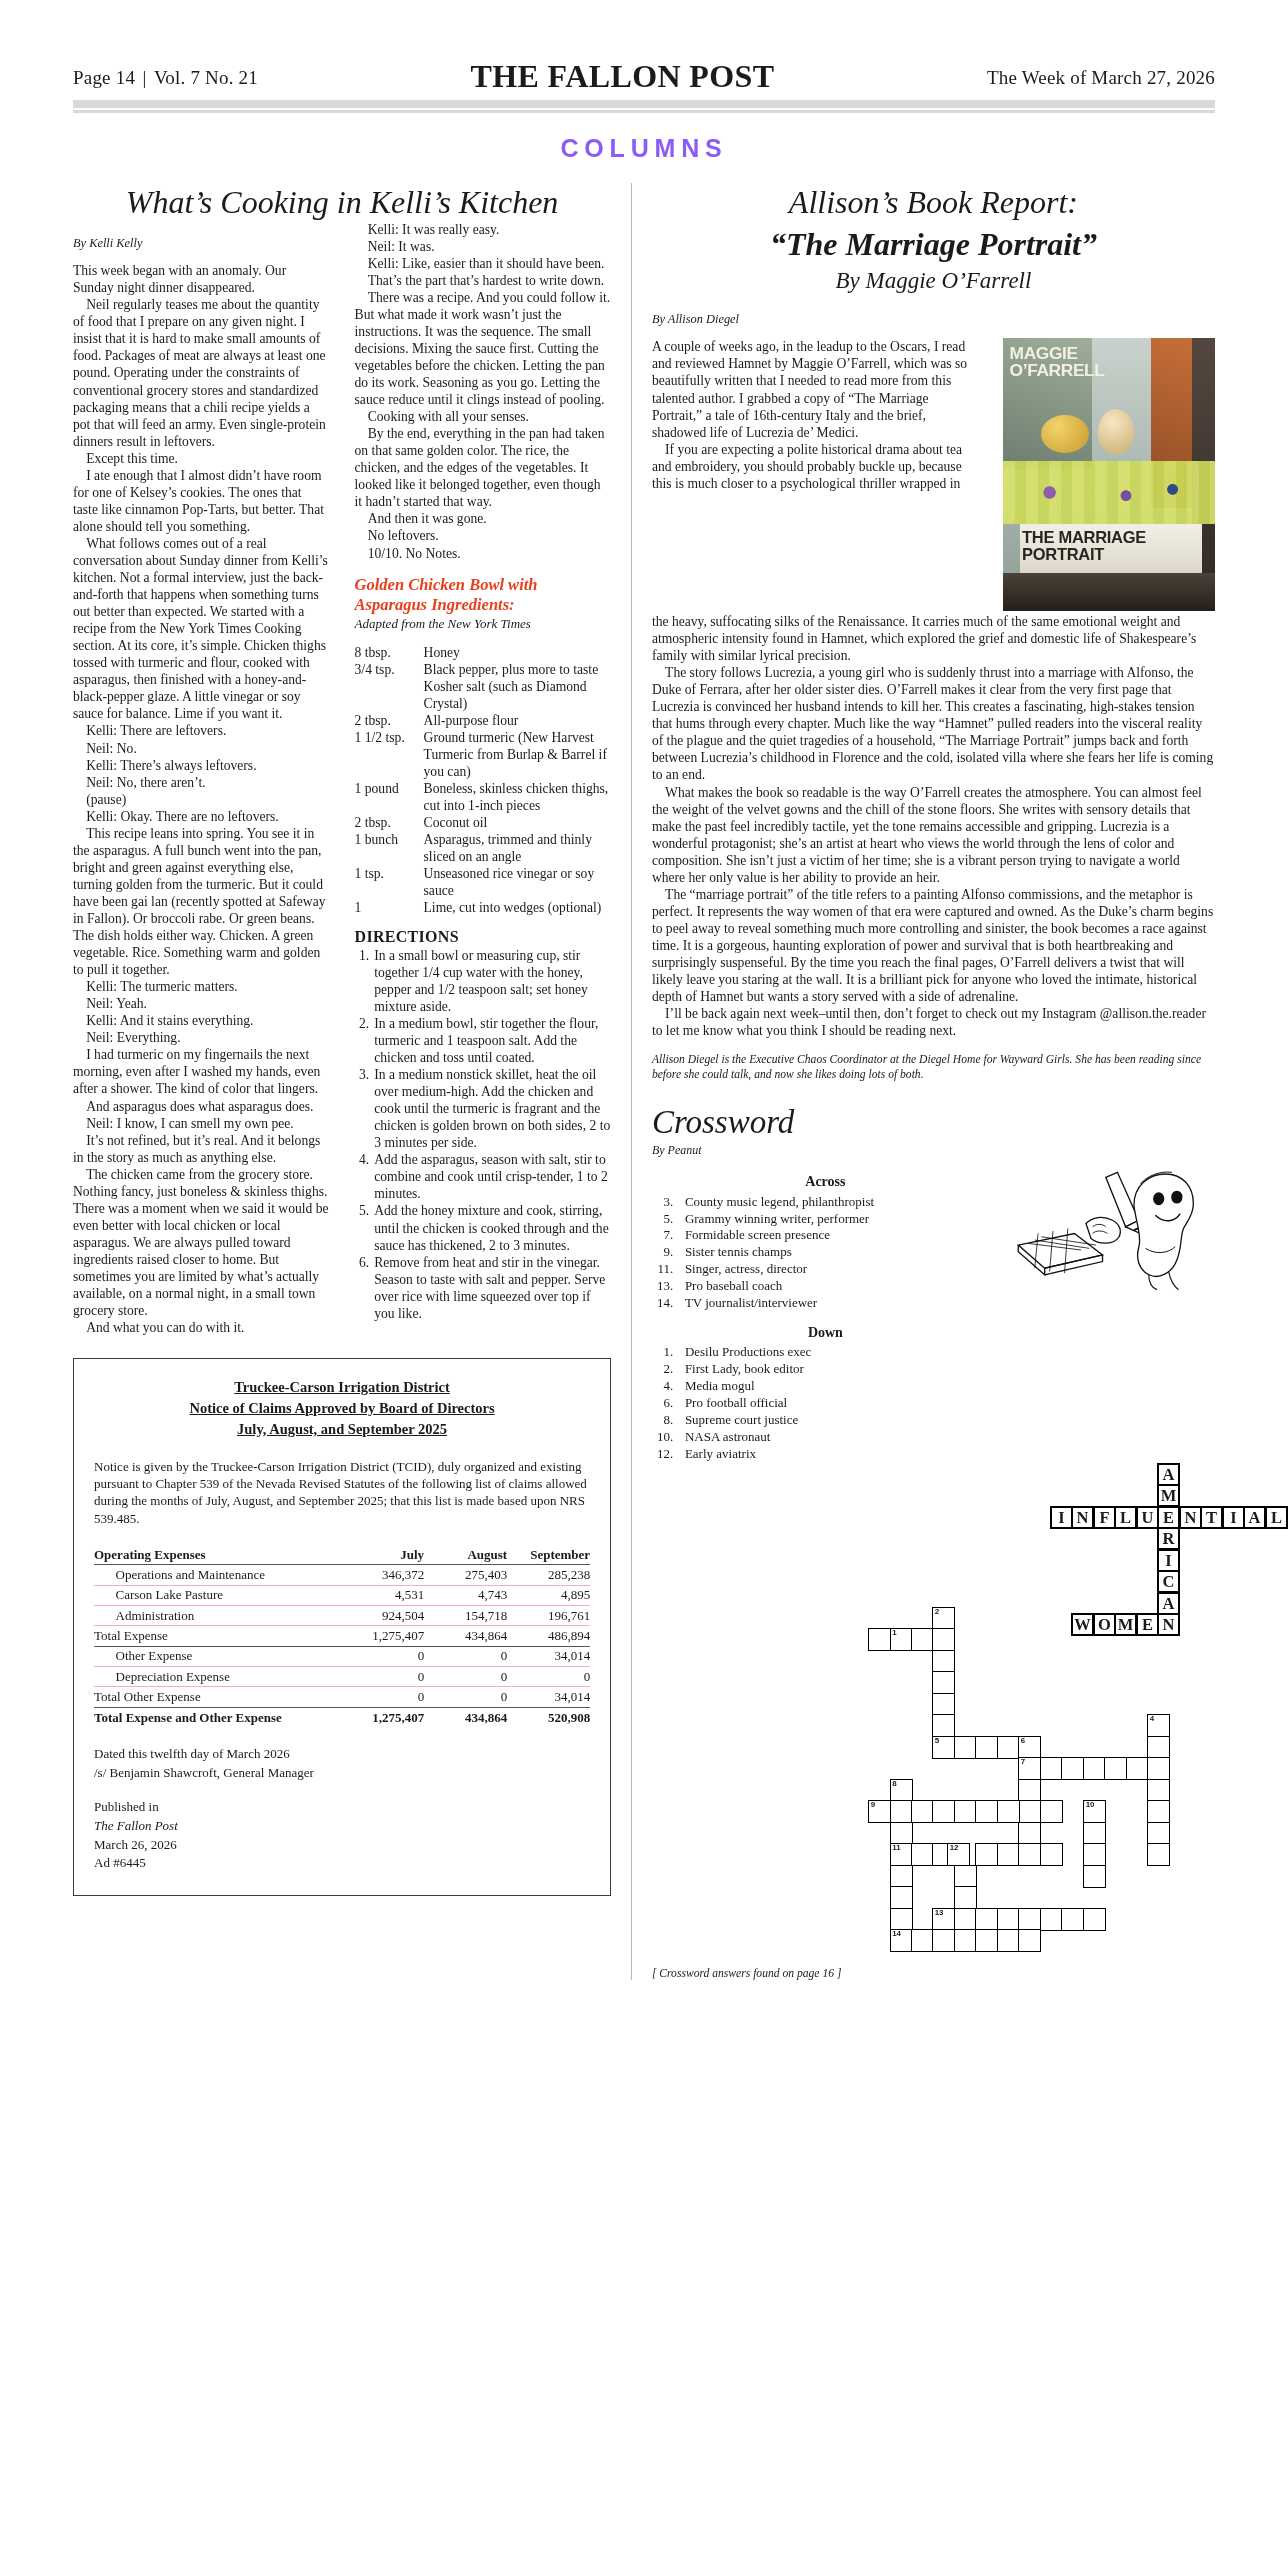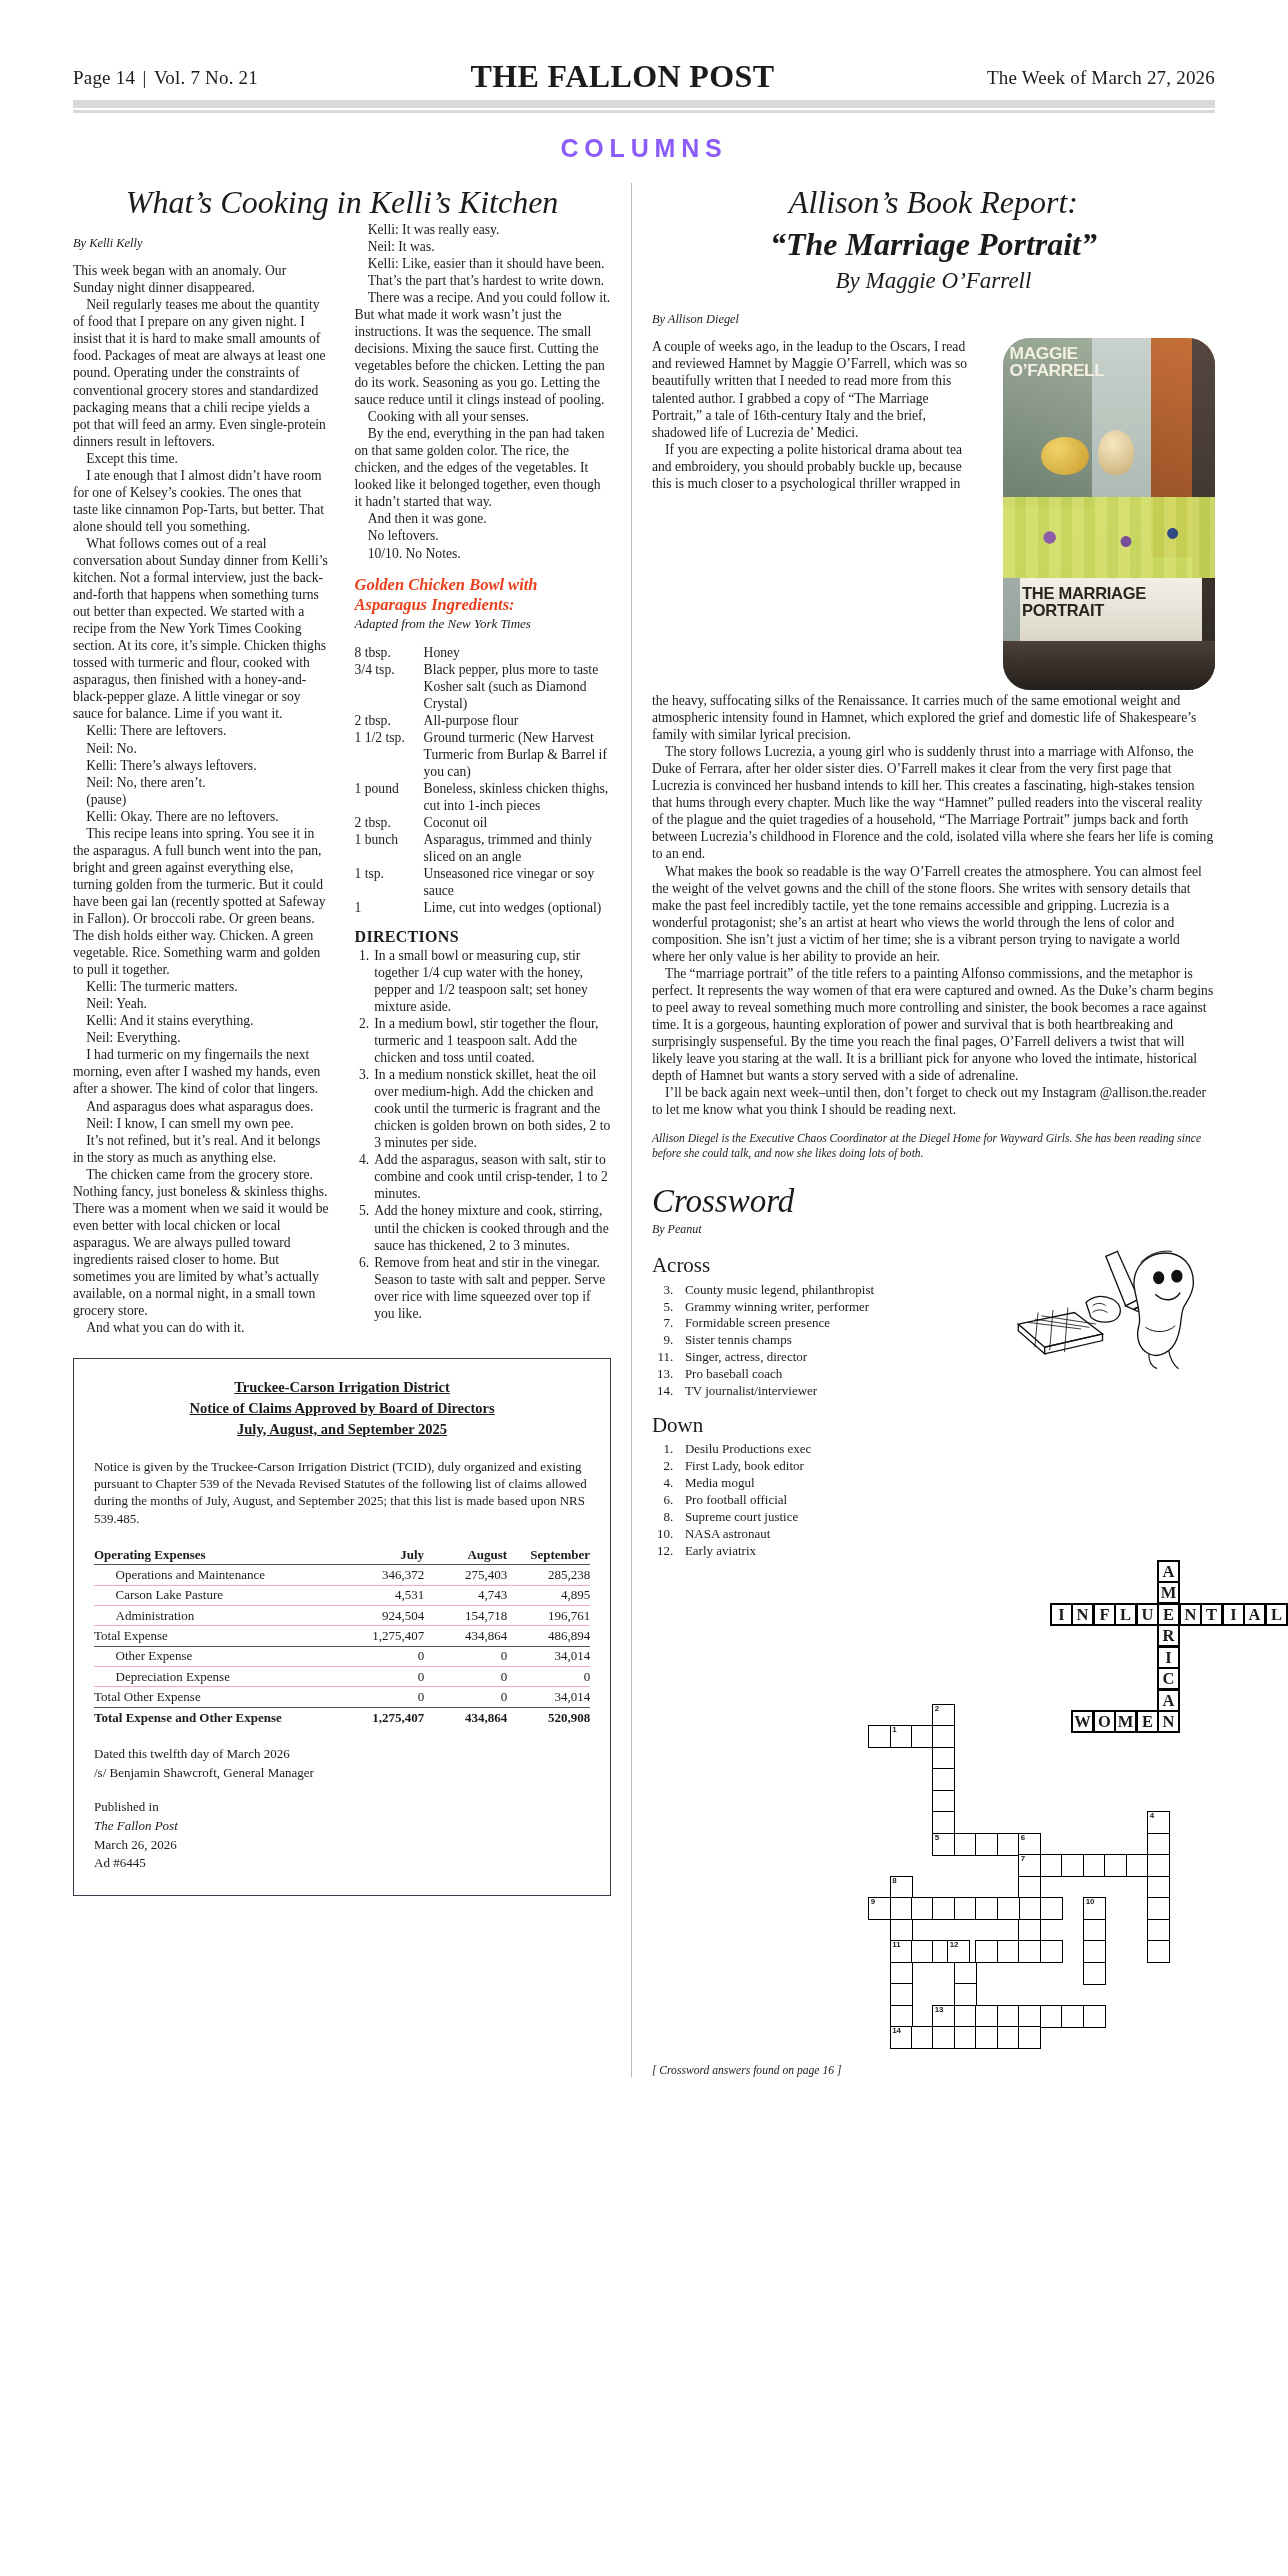--- a/index.html
+++ b/index.html
@@ -69,22 +69,22 @@
   table.fin tr.indent td.lbl { padding-left:21.5px; }
   table.fin tr td { border-bottom:1px solid #f9a8d4; }
   table.fin tr.total td { border-bottom:1px solid #555; }
   table.fin tr.grand td { font-weight:bold; border-bottom:none; border-top:1px solid #555; }
   .notice .sign { font-size:13px; line-height:1.45; margin-top:18px; }
   .notice .sign i { font-style:italic; }
 
   
   .br-top { display:flex; gap:30px; }
   .br-text { flex:1; }
-  .br-cover { width:212px; height:352px; flex:none; position:relative; overflow:hidden;
-              background:linear-gradient(160deg,#cfd8d0 0%,#b9c5bd 40%,#6f7c78 100%);border-radius:27px; }
+  .br-cover { width:212px; height:273px; flex:none; position:relative; overflow:hidden;
+              background:linear-gradient(160deg,#cfd8d0 0%,#b9c5bd 40%,#6f7c78 100%); }
   .cv-sky { position:absolute; inset:0; background:
             linear-gradient(180deg,#c9d2cc 0%, #aebbb4 45%, #8e9b95 100%); }
   .cv-green { position:absolute; left:0; top:0; width:42%; height:48%;
               background:linear-gradient(200deg,#9fae9b,#6d7d6e); }
   .cv-orange { position:absolute; right:0; top:0; width:30%; height:62%;
                background:linear-gradient(200deg,#c8703a,#8c4a22); }
   .cv-darkr { position:absolute; right:0; top:0; width:11%; height:100%;
               background:linear-gradient(180deg,#55473f,#2e2723); }
   .cv-fruit { position:absolute; left:18%; top:28%; width:48px; height:38px;
               border-radius:50%; background:radial-gradient(circle at 35% 30%,#f2d46a,#c79a2c); }
@@ -108,21 +108,21 @@
               color:#2a2420; font-family:"Liberation Sans", sans-serif; font-weight:bold;
               font-size:16.5px; line-height:1.02; letter-spacing:-0.3px; }
   .br-note { font-style:italic; font-size:11.6px; line-height:1.3; margin-top:13.2px; }
 
   
   h1.cw-title { font-family:"Liberation Serif", serif; font-style:italic; font-weight:normal;
                 font-size:33px; margin:21.5px 0 0 0; }
   .cw-by { font-style:italic; font-size:12px; margin:1.7px 0 11.6px 0; }
   .cw-flex { display:flex; }
   .cw-clues { width:347px; }
-  .cw-h { font-weight:normal; font-size:21px; margin:5px 0 3.3px 0; }
+  .cw-h { font-weight:bold; font-size:14px; margin:5px 0 3.3px 0;text-align:center; }
   .cw-list { font-size:13px; line-height:1.30; }
   .cw-row { display:flex; }
   .cw-num { width:33px; text-align:right; padding-right:11.6px; }
   .mascot { width:190px; height:124px; position:relative; margin-left:11.6px; }
   .cw-grid-wrap { position:relative; width:347px; height:496px; margin-left:auto; }
   .cell { position:absolute; width:23px; height:23px; border:1.3px solid #000;
           background:#fff; font-family:"Liberation Serif", serif; }
   .cell.filled { font-weight:bold; font-size:16.5px; text-align:center; line-height:20.7px;
                  border-width:2px; }
   .cell .n { position:absolute; left:1.7px; top:0px; font-size:7.9px; font-weight:bold;

